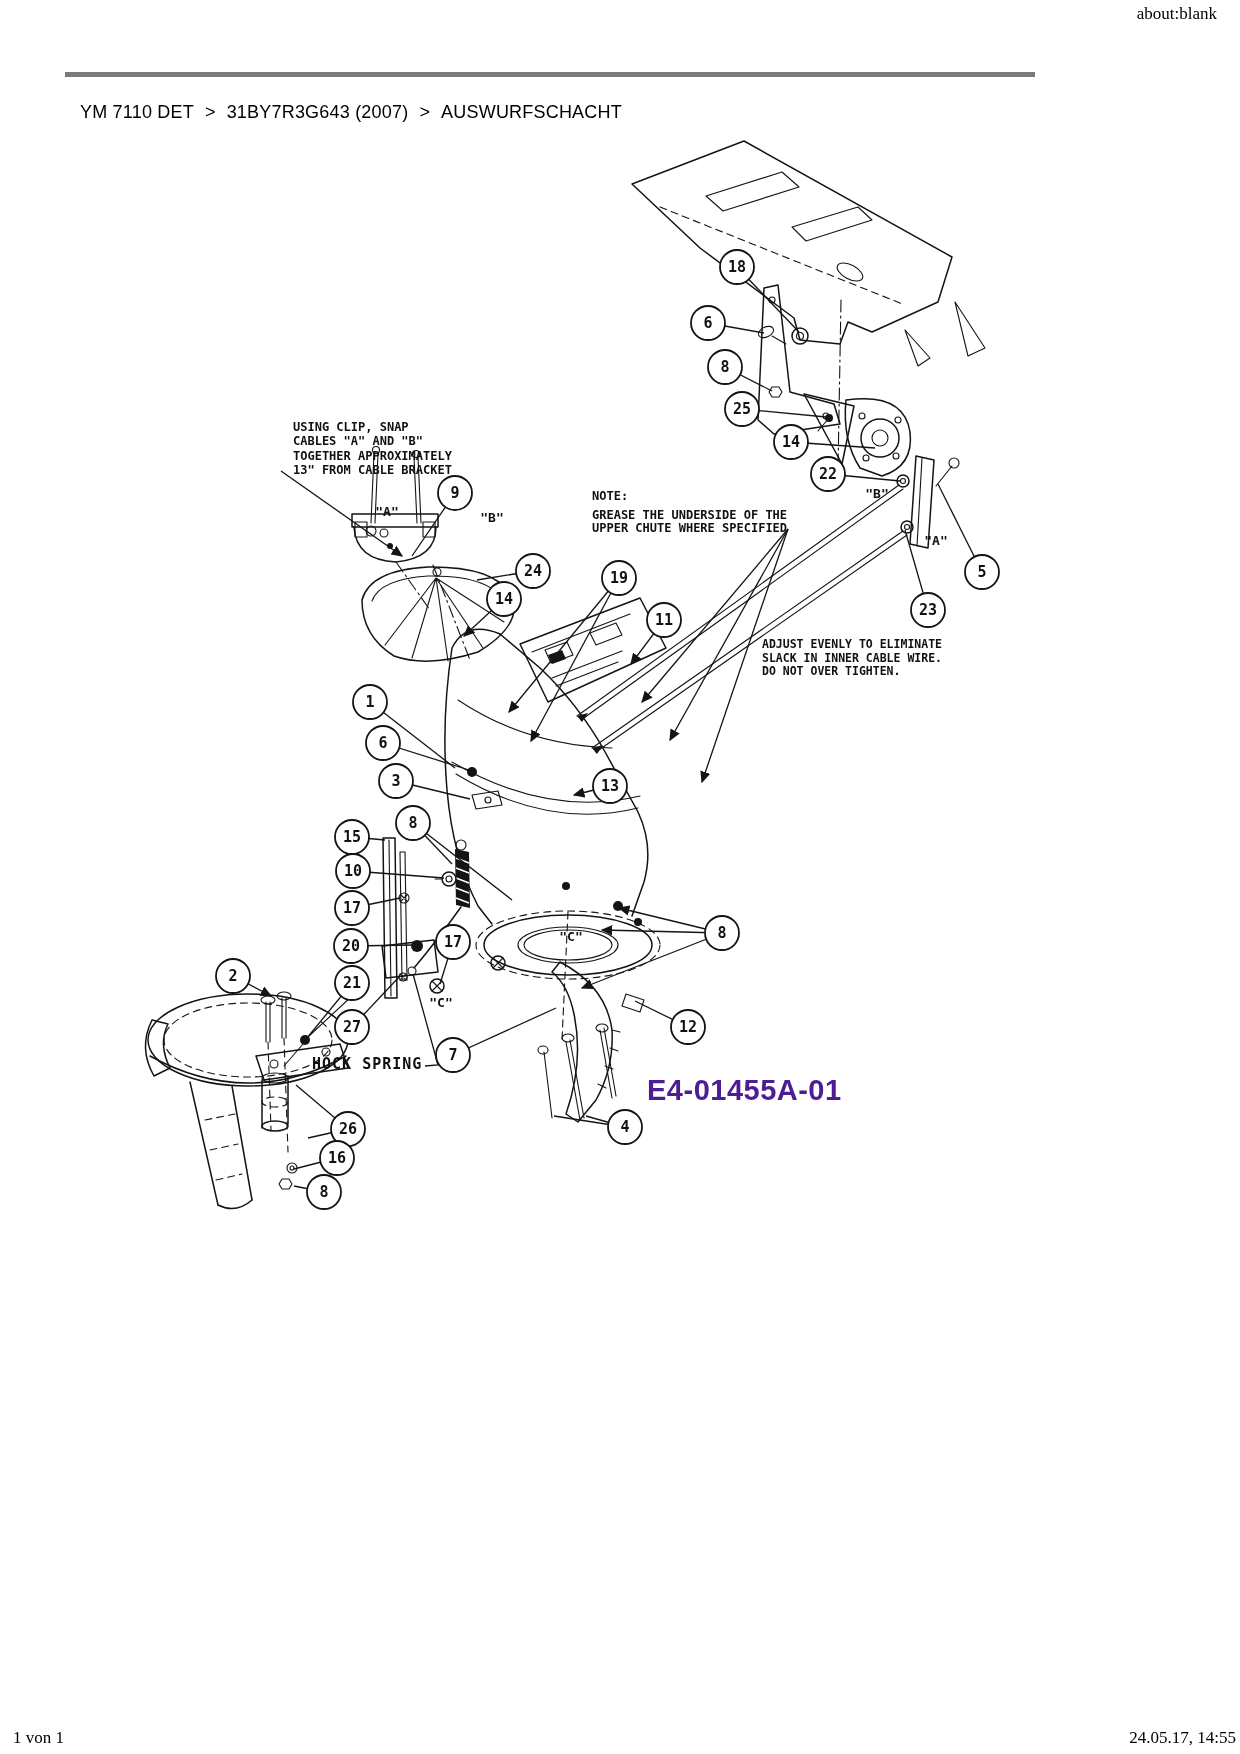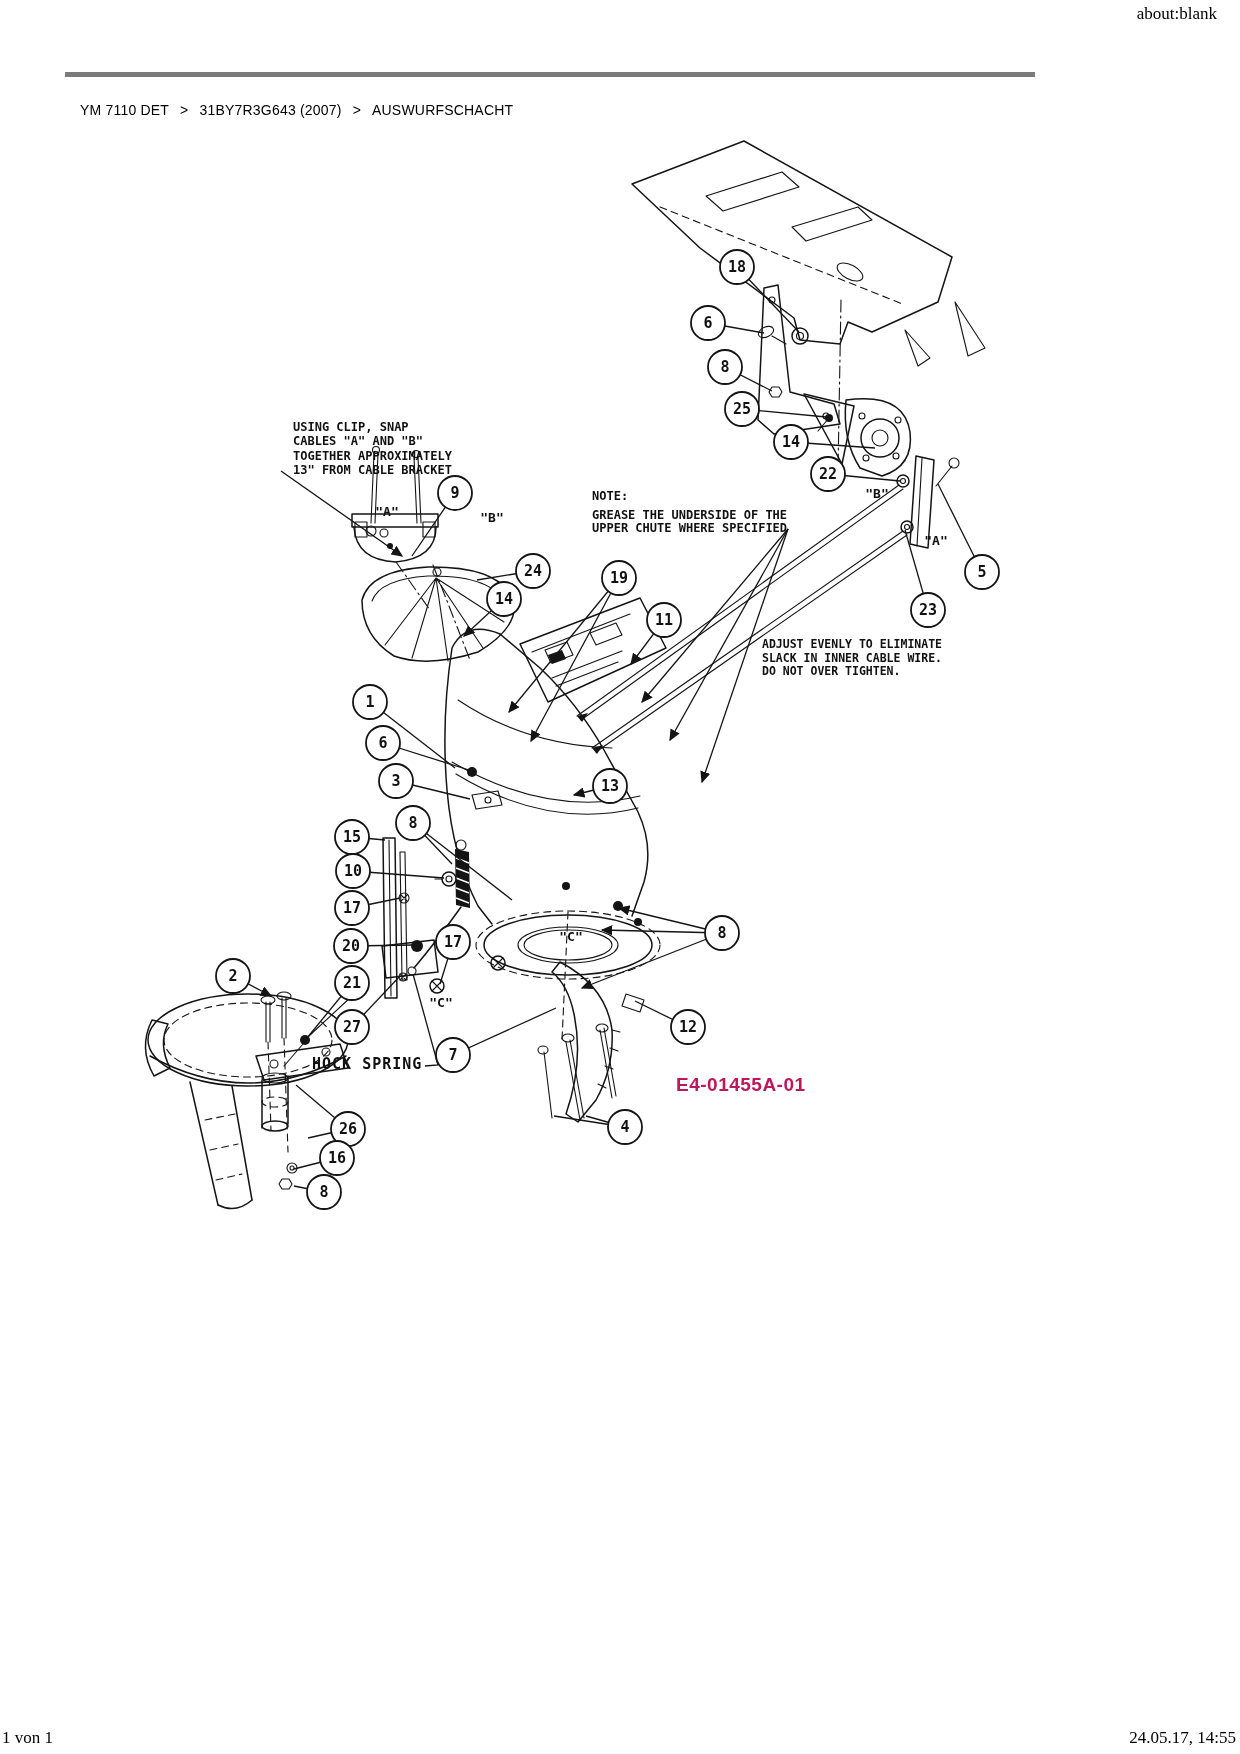--- a/index.html
+++ b/index.html
@@ -1,25 +1,25 @@
 <!DOCTYPE html>
 <html><head>
 <meta charset="utf-8">
 <style>
   html,body{margin:0;padding:0;}
   body{width:1240px;height:1754px;background:#ffffff;position:relative;overflow:hidden;
        font-family:"Liberation Sans",sans-serif;color:#000;}
   .print-header{position:absolute;top:4px;right:23px;font:17px "Liberation Serif",serif;}
   .rule{position:absolute;left:65px;top:72px;width:970px;height:5px;background:#7b7b7b;}
-  .breadcrumb{position:absolute;left:80px;top:102px;font-size:14px;letter-spacing:.2px;}
+  .breadcrumb{position:absolute;left:80px;top:102px;font-size:18px;letter-spacing:.2px;}
   .breadcrumb .sep{margin:0 11px;}
   svg.diagram{position:absolute;left:0;top:0;width:1240px;height:1754px;}
-  .partcode{position:absolute;left:676px;top:1074px;font-size:19px;font-weight:bold;
-            letter-spacing:.5px;color:#be185d;}
-  .foot{position:absolute;top:1728px;font:17px "Liberation Serif",serif;}
+  .partcode{position:absolute;left:647px;top:1074px;font-size:29px;font-weight:bold;
+            letter-spacing:.5px;color:#4c1d95;}
+  .foot{position:absolute;top:1728px;font:17px "Liberation Serif",serif;margin-left:11px;}
   .foot-left{left:2px;}
   .foot-right{right:4px;}
   
   .art{stroke:#141414;fill:none;stroke-width:1.5;stroke-linejoin:round;stroke-linecap:round;}
   .thin{stroke-width:1.1;}
   .dash{stroke-dasharray:7 5;}
   .dashdot{stroke-dasharray:12 4 2 4;}
   .fillb{fill:#141414;stroke:none;}
   .hatch{stroke:#ffffff;stroke-width:1.4;fill:none;}
   .lead{stroke:#141414;stroke-width:1.3;fill:none;}

